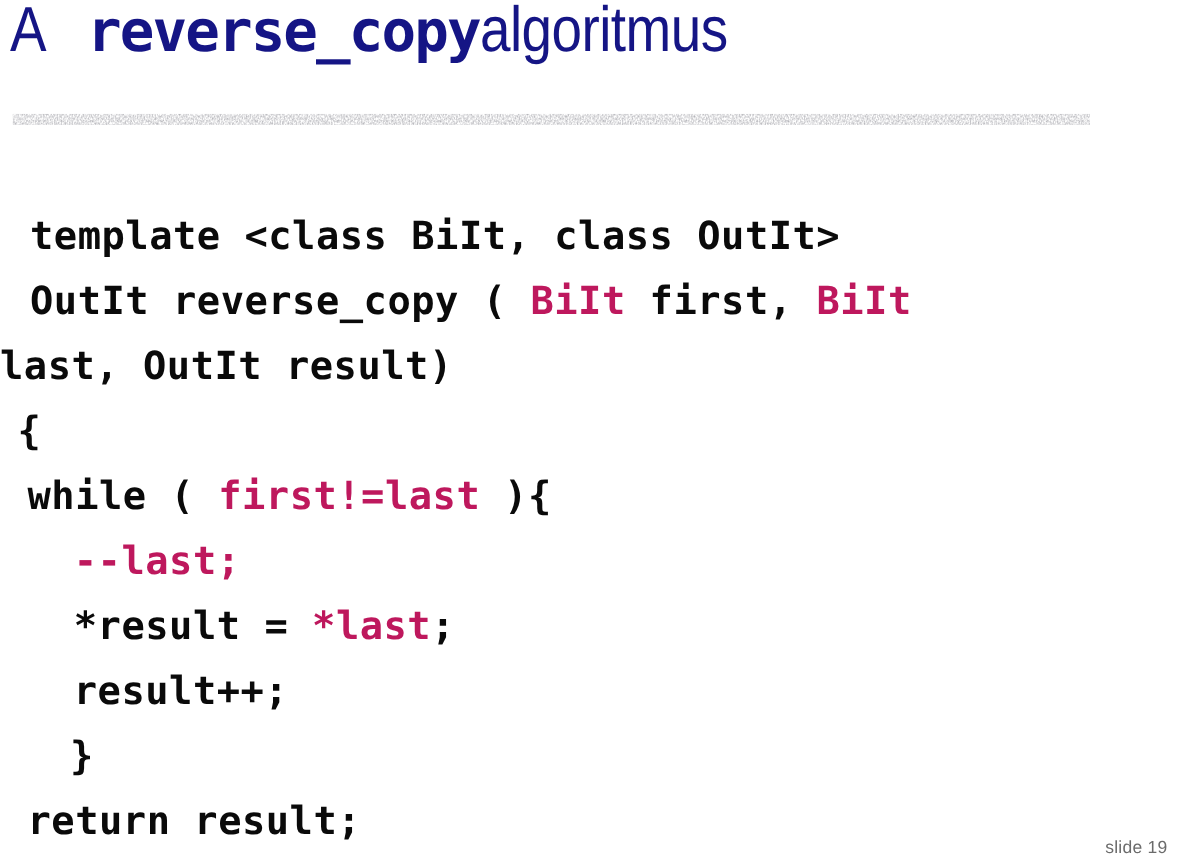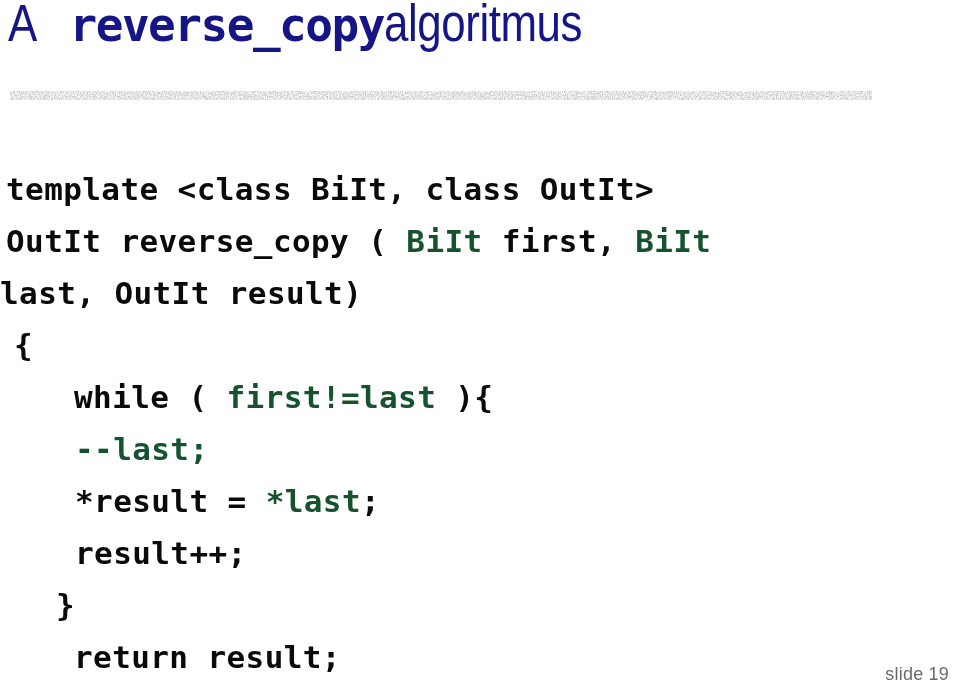--- a/index.html
+++ b/index.html
@@ -65,36 +65,36 @@
     font-family: "DejaVu Sans Mono", monospace;
     font-weight: 700;
     font-size: 31px;
     line-height: 52px;
     color: #0a0a0a;
     letter-spacing: 0.4px;
     white-space: pre;
   }
   #code-block .cl { display: block; height: 52px; }
   #code-block .kw { color: #0a0a0a; }
-  #code-block .hl { color: #14532d; }
+  #code-block .hl { color: #be185d; }
 
-  .ind0 { padding-left: 6px; }
+  .ind0 { padding-left: 24px; }
   .ind-b { padding-left: 14px; }
-  .ind1 { padding-left: 74px; }
+  .ind1 { padding-left: 22px; }
   .ind1b { }
-  .ind2 { padding-left: 59px; margin-left: 16px; }
+  .ind2 { padding-left: 59px; }
   .ind-cb { padding-left: 56px; }
 
   
   #slide-footer {
     position: absolute;
-    right: 11px;
+    right: 26px;
     bottom: 5px;
     font-family: "Liberation Sans", sans-serif;
-    font-size: 18px;
+    font-size: 14px;
     font-weight: 400;
     color: #6b6b6b;
     letter-spacing: 0.2px;
   }
 </style>
 </head>
 <body>
 
 <div id="slide-title">
   <span class="t-plain">A </span><span class="t-code">reverse_copy</span><span class="t-plain"> algoritmus</span>

